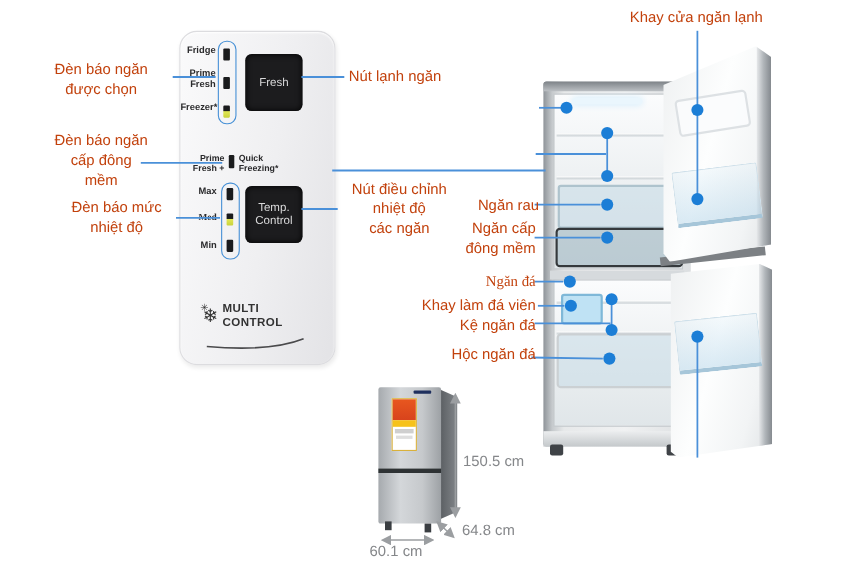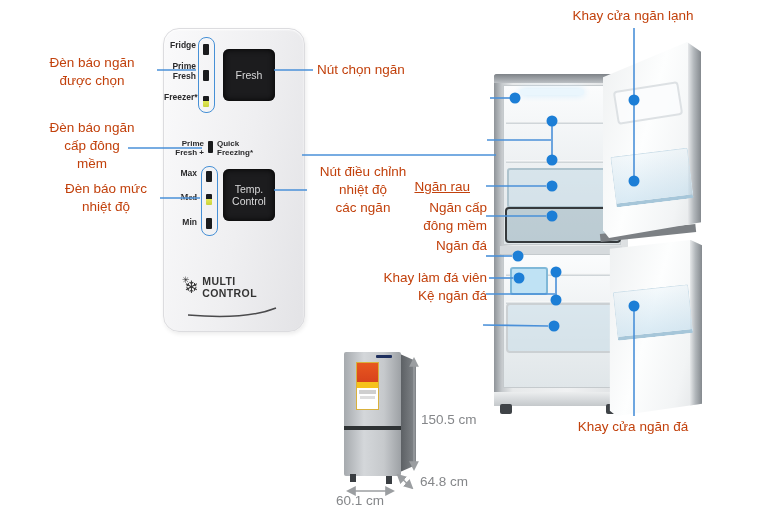--- a/index.html
+++ b/index.html
@@ -190,31 +190,31 @@
     </g>
   </svg>
 
   <div class="lbl c preline" style="left:22px;top:54px;width:140px;">Đèn báo ngăn
 được chọn</div>
   <div class="lbl c preline" style="left:22px;top:119px;width:140px;">Đèn báo ngăn
 cấp đông
 mềm</div>
   <div class="lbl c preline" style="left:36px;top:180px;width:140px;">Đèn báo mức
 nhiệt độ</div>
-  <div class="lbl l" style="left:317px;top:61px;width:110px;">Nút chọn ngăn</div>
+  <div class="lbl l" style="left:317px;top:61px;width:110px;">Nút lạnh ngăn</div>
   <div class="lbl c preline" style="left:303px;top:163px;width:120px;">Nút điều chỉnh
 nhiệt độ
 các ngăn</div>
 
   <div class="lbl c" style="left:563px;top:7px;width:140px;">Khay cửa ngăn lạnh</div>
-  <div class="lbl r" style="left:350px;top:178px;width:120px;text-decoration:underline;">Ngăn rau</div>
+  <div class="lbl r" style="left:370px;top:178px;width:120px;">Ngăn rau</div>
   <div class="lbl r preline" style="left:367px;top:199px;width:120px;">Ngăn cấp
 đông mềm</div>
-  <div class="lbl r" style="left:367px;top:237px;width:120px;">Ngăn đá</div>
+  <div class="lbl r" style="left:367px;top:247px;width:120px;font-family:Liberation Serif, serif;">Ngăn đá</div>
   <div class="lbl r" style="left:347px;top:269px;width:140px;">Khay làm đá viên</div>
   <div class="lbl r" style="left:367px;top:287px;width:120px;">Kệ ngăn đá</div>
-  <div class="lbl c" style="left:563px;top:418px;width:140px;">Khay cửa ngăn đá</div>
+  <div class="lbl r" style="left:367px;top:313px;width:120px;">Hộc ngăn đá</div>
 
   <div class="dim" style="left:421px;top:412px;">150.5 cm</div>
   <div class="dim" style="left:420px;top:474px;">64.8 cm</div>
   <div class="dim" style="left:336px;top:493px;">60.1 cm</div>
 
 </div>
 
 </body></html>

